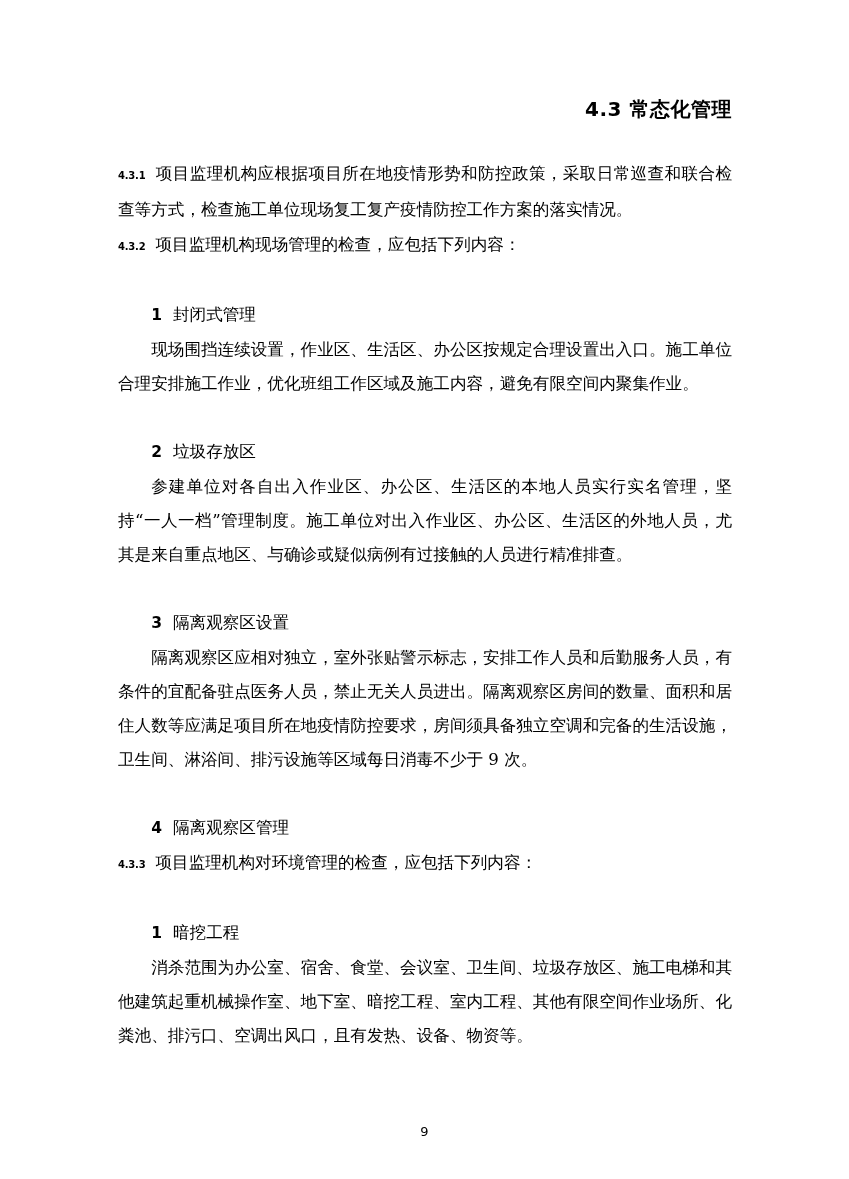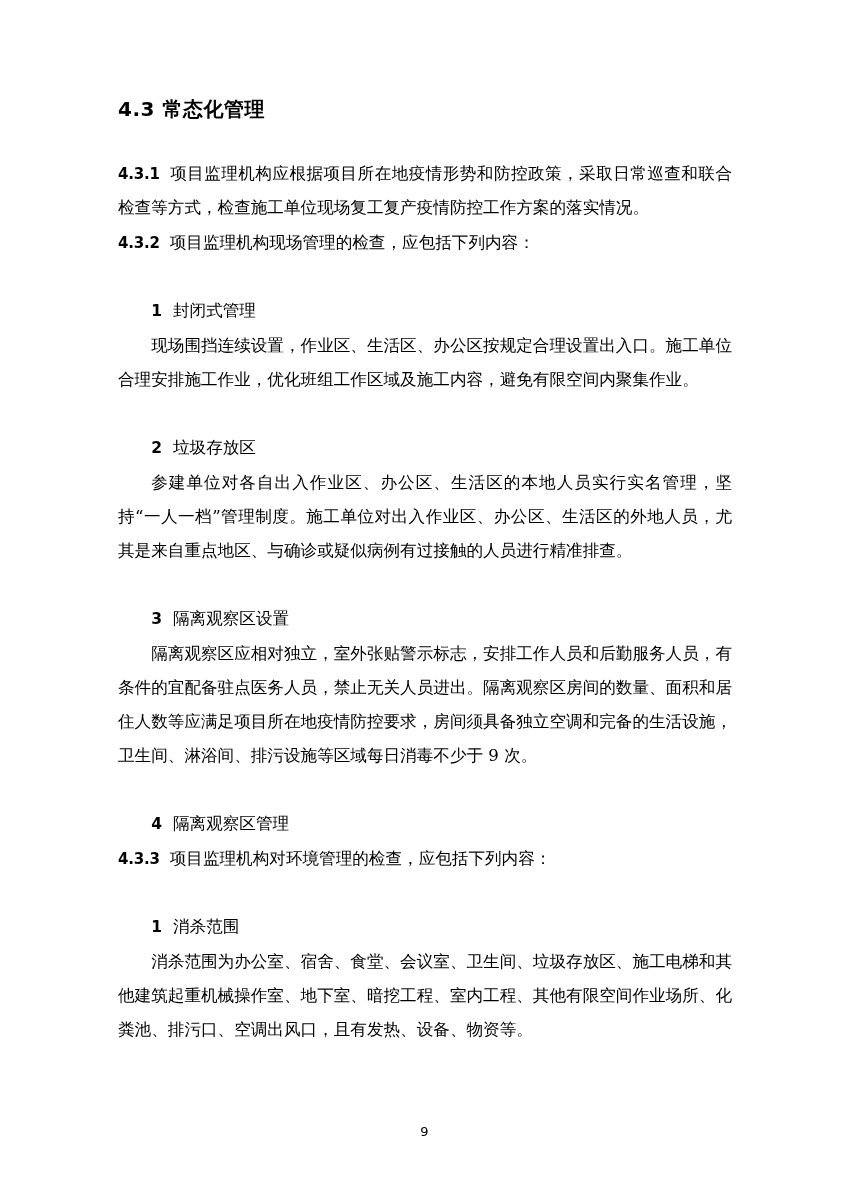--- a/index.html
+++ b/index.html
@@ -23,37 +23,37 @@
   .content {
     position: absolute;
     left: 118px;
     top: 96px;
     width: 614px;
   }
   h1.section-title {
     font-family: "DejaVu Sans", "Liberation Sans", sans-serif;
     font-size: 20px;
     font-weight: bold;
-    text-align: left;
+    text-align: right;
     margin: 0 0 34px 0;
     letter-spacing: 0.5px;
     color: #000;
   }
   p {
     margin: 0 0 1px 0;
     font-size: 16.6px;
     line-height: 34px;
     color: #000;
     text-align: justify;
     text-justify: inter-ideograph;
   }
   .num {
     font-family: "DejaVu Sans", "Liberation Sans", sans-serif;
     font-weight: bold;
-    font-size: 15px;
+    font-size: 10px;
     letter-spacing: -0.2px;
   }
   .para-clause {
     text-indent: 0;
   }
   .para-clause .gap {
     display: inline-block;
     width: 10px;
   }
   .item-head {
@@ -93,18 +93,18 @@
         <p class="para-clause"><span class="num">4.3.1</span><span class="gap"></span><span>项目监理机构应根据项目所在地疫情形势和防控政策，采取日常巡查和联合检查等方式，检查施工单位现场复工复产疫情防控工作方案的落实情况。</span></p>
         <p class="para-clause"><span class="num">4.3.2</span><span class="gap"></span><span>项目监理机构现场管理的检查，应包括下列内容：</span></p>
         <p class="item-head"><span class="inum">1</span><span class="gap"></span><span>封闭式管理</span></p>
         <p class="body-para">现场围挡连续设置，作业区、生活区、办公区按规定合理设置出入口。施工单位合理安排施工作业，优化班组工作区域及施工内容，避免有限空间内聚集作业。</p>
         <p class="item-head"><span class="inum">2</span><span class="gap"></span><span>垃圾存放区</span></p>
         <p class="body-para">参建单位对各自出入作业区、办公区、生活区的本地人员实行实名管理，坚持“一人一档”管理制度。施工单位对出入作业区、办公区、生活区的外地人员，尤其是来自重点地区、与确诊或疑似病例有过接触的人员进行精准排查。</p>
         <p class="item-head"><span class="inum">3</span><span class="gap"></span><span>隔离观察区设置</span></p>
         <p class="body-para">隔离观察区应相对独立，室外张贴警示标志，安排工作人员和后勤服务人员，有条件的宜配备驻点医务人员，禁止无关人员进出。隔离观察区房间的数量、面积和居住人数等应满足项目所在地疫情防控要求，房间须具备独立空调和完备的生活设施，卫生间、淋浴间、排污设施等区域每日消毒不少于 9 次。</p>
         <p class="item-head"><span class="inum">4</span><span class="gap"></span><span>隔离观察区管理</span></p>
         <p class="para-clause"><span class="num">4.3.3</span><span class="gap"></span><span>项目监理机构对环境管理的检查，应包括下列内容：</span></p>
-        <p class="item-head"><span class="inum">1</span><span class="gap"></span><span>消杀范围</span></p>
+        <p class="item-head"><span class="inum">1</span><span class="gap"></span><span>暗挖工程</span></p>
         <p class="body-para">消杀范围为办公室、宿舍、食堂、会议室、卫生间、垃圾存放区、施工电梯和其他建筑起重机械操作室、地下室、暗挖工程、室内工程、其他有限空间作业场所、化粪池、排污口、空调出风口，且有发热、设备、物资等。</p>
       </div>
   </div>
   <div class="pagenum">9</div>
 </div>
 
 </body></html>

